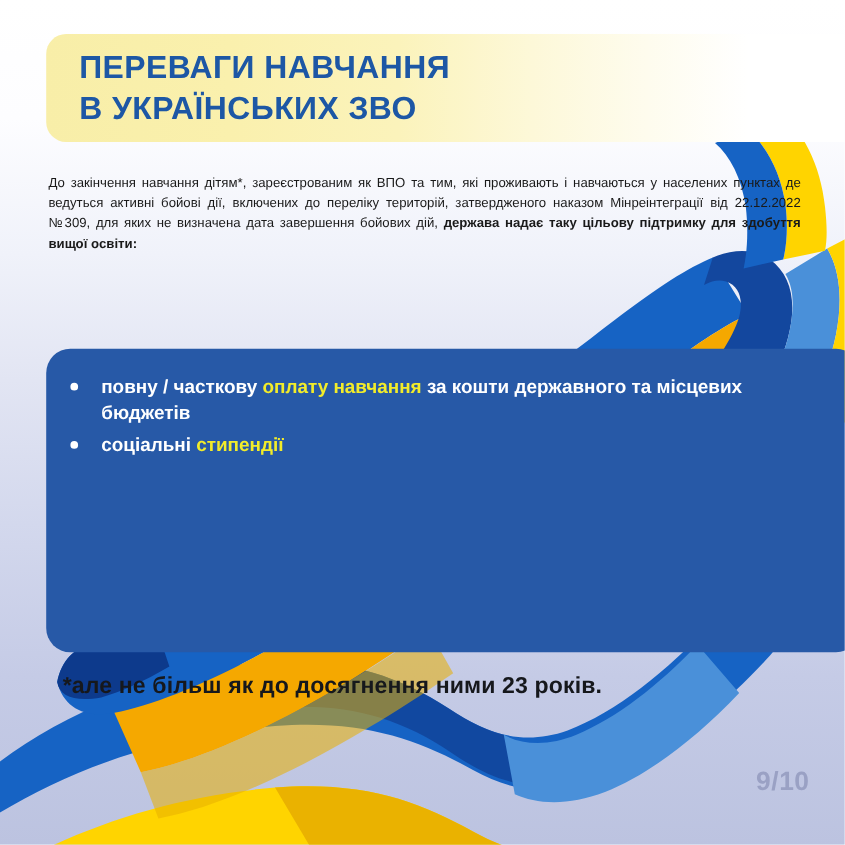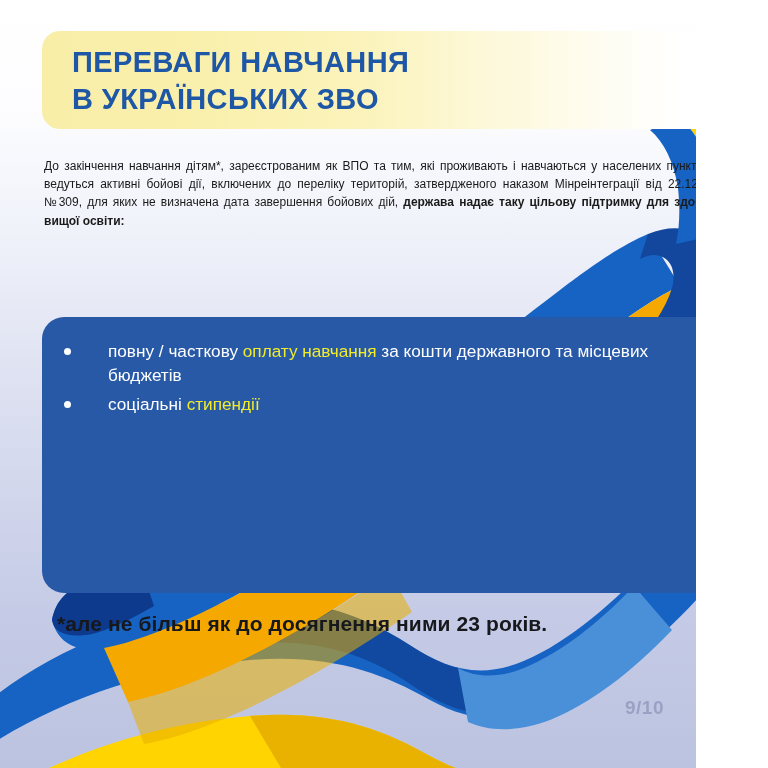--- a/index.html
+++ b/index.html
@@ -2,21 +2,21 @@
 <html><head>
 <meta charset="utf-8">
 <style>
   html, body {
     margin: 0;
     padding: 0;
     background: #ffffff;
   }
   .canvas {
     position: relative;
-    width: 696px;
+    width: 768px;
     height: 768px;
     overflow: hidden;
     font-family: "Liberation Sans", sans-serif;
     background: linear-gradient(180deg,
         #ffffff 0%,
         #fdfdff 14%,
         #f0f2fa 30%,
         #e2e5f3 45%,
         #d3d8ed 62%,
         #c5cbe6 80%,
@@ -99,25 +99,25 @@
     padding: 22px 0 0 0;
     box-sizing: border-box;
   }
   ul.benefits {
     list-style: none;
     margin: 0;
     padding: 0;
   }
   ul.benefits li {
     position: relative;
-    padding-left: 66px;
+    padding-left: 50px;
     margin: 0 0 4px 0;
     color: #ffffff;
     font-size: 17.2px;
-    font-weight: normal;
+    font-weight: bold;
     line-height: 1.42;
   }
   ul.benefits li::before {
     content: "";
     position: absolute;
     left: 22px;
     top: 9px;
     width: 7px;
     height: 7px;
     border-radius: 50%;
@@ -137,21 +137,21 @@
     font-weight: bold;
     letter-spacing: 0.1px;
   }
 
   
   .page-number {
     position: absolute;
     right: 32px;
     top: 697px;
     color: #9aa1c4;
-    font-size: 19px;
+    font-size: 24px;
     font-weight: bold;
     letter-spacing: 0.5px;
   }
 </style>
 </head>
 <body>
 
 <div class="canvas">
 
   <svg class="ribbon" viewBox="0 0 768 768" aria-hidden="true">

